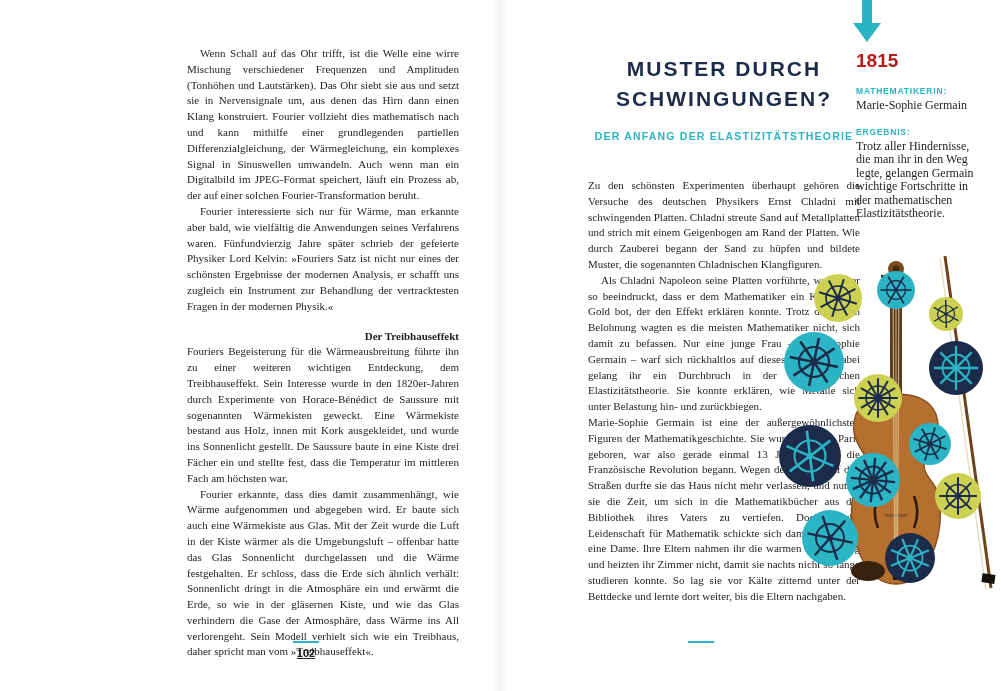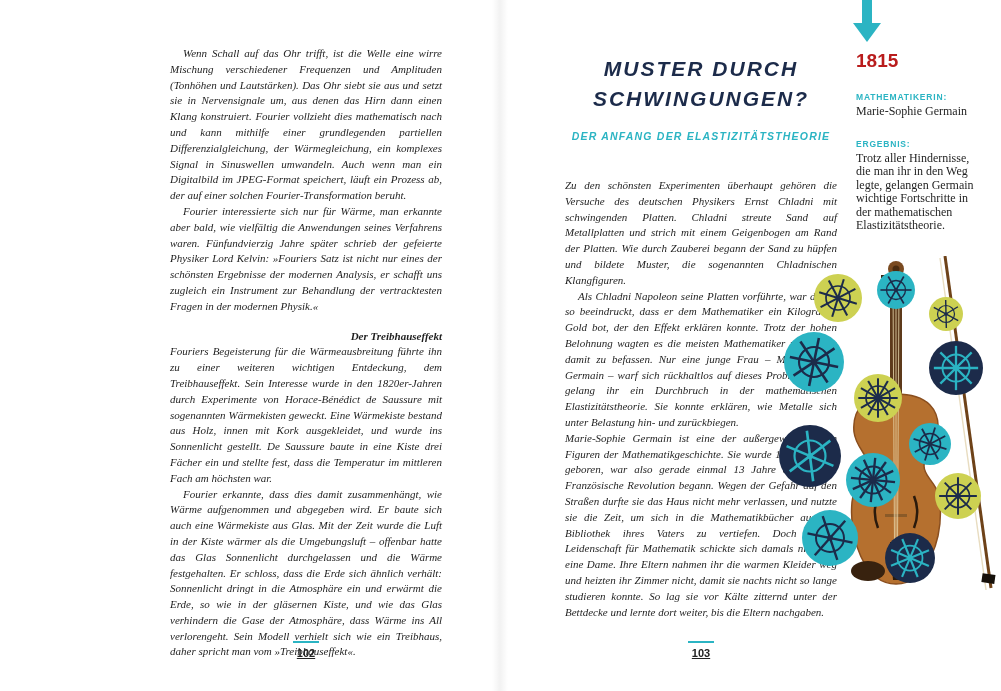--- a/index.html
+++ b/index.html
@@ -9,42 +9,42 @@
   body{background:#ffffff; font-family:"Liberation Serif", serif; color:var(--ink,#1e1e1e);}
   .spread{position:relative; width:1001px; height:691px; background:#ffffff; overflow:hidden; margin:0 auto;}
   .spread::after{content:''; position:absolute; left:492px; top:0; width:16px; height:100%;
     background:linear-gradient(90deg, rgba(0,0,0,0) 0%, rgba(0,0,0,0.05) 50%, rgba(0,0,0,0) 100%); pointer-events:none;}
 
   
   .text-col p{font-size:11px; line-height:15.8px; text-align:justify; hyphens:auto; color:var(--ink);}
   .text-col p.indent{text-indent:13px;}
   .run-head{font-size:11px; line-height:15.8px; font-weight:bold; margin-top:14px; color:var(--ink);text-align:right;}
 
-  .left-col{position:absolute; left:170px; top:46px; width:272px;font-style:italic;}
-  .right-col{position:absolute; left:565px; top:48px; width:272px;font-style:italic;}
+  .left-col{position:absolute; left:187px; top:46px; width:272px;}
+  .right-col{position:absolute; left:588px; top:48px; width:272px;}
 
   .article-title{text-align:center; font-family:"Liberation Sans", sans-serif; font-weight:bold;
     font-size:21px; letter-spacing:2px; line-height:30px; color:var(--navy,#1c2b4a); margin-top:6px;}
   .article-subtitle{text-align:center; font-family:"Liberation Sans", sans-serif; font-weight:bold;
     font-size:10.5px; letter-spacing:1.2px; color:var(--teal,#2bb4c3); margin-top:16px;}
   .right-body{margin-top:36px;}
 
   
   .page-footer{position:absolute; top:629px; text-align:center;}
   .footer-left{left:170px; width:272px;}
   .footer-right{left:565px; width:272px;}
   .footer-rule{display:inline-block; width:26px; height:2px; background:var(--teal,#2bb4c3);}
   .page-number{font-family:"Liberation Sans", sans-serif; font-weight:bold; font-size:11px; color:#222;text-decoration:underline;}
 
   
   .sidebar{position:absolute; left:856px; top:0; width:122px;}
   .sidebar .arrow{margin-left:-4px;}
   .sidebar .year{font-family:"Liberation Sans", sans-serif; font-weight:bold; font-size:19px; color:#b91c1c; margin-top:4px;}
   .sidebar .label{font-family:"Liberation Sans", sans-serif; font-weight:bold; font-size:8.5px;
-    letter-spacing:0.8px; color:var(--teal,#2bb4c3); margin-top:20px;}
+    letter-spacing:0.8px; color:var(--teal,#2bb4c3); margin-top:14px;}
   .sidebar .value{font-size:12px; line-height:13.5px; margin-top:3px; color:var(--ink);}
 
   .illustration{position:absolute; left:778px; top:256px; width:223px; height:340px;}
 </style>
 </head>
 <body>
 
 <div class="spread">
 
   <div>
@@ -69,21 +69,20 @@
       </h1>
       <h2 class="article-subtitle">DER ANFANG DER ELASTIZITÄTSTHEORIE</h2>
       <div class="right-body">
         <p>Zu den schönsten Experimenten überhaupt gehören die Versuche des deutschen Physikers Ernst Chladni mit schwingenden Platten. Chladni streute Sand auf Metallplatten und strich mit einem Geigenbogen am Rand der Platten. Wie durch Zauberei begann der Sand zu hüpfen und bildete Muster, die sogenannten Chladnischen Klangfiguren.</p>
         <p class="indent">Als Chladni Napoleon seine Platten vorführte, war dieser so beeindruckt, dass er dem Mathematiker ein Kilogramm Gold bot, der den Effekt erklären konnte. Trotz der hohen Belohnung wagten es die meisten Mathematiker nicht, sich damit zu befassen. Nur eine junge Frau – Marie-Sophie Germain – warf sich rückhaltlos auf dieses Problem. Dabei gelang ihr ein Durchbruch in der mathematischen Elastizitätstheorie. Sie konnte erklären, wie Metalle sich unter Belastung hin- und zurückbiegen.</p>
         <p>Marie-Sophie Germain ist eine der außergewöhnlichsten Figuren der Mathematikgeschichte. Sie wurde 1776 in Paris geboren, war also gerade einmal 13 Jahre alt, als die Französische Revolution begann. Wegen der Gefahr auf den Straßen durfte sie das Haus nicht mehr verlassen, und nutzte sie die Zeit, um sich in die Mathematikbücher aus der Bibliothek ihres Vaters zu vertiefen. Doch solche Leidenschaft für Mathematik schickte sich damals nicht für eine Dame. Ihre Eltern nahmen ihr die warmen Kleider weg und heizten ihr Zimmer nicht, damit sie nachts nicht so lange studieren konnte. So lag sie vor Kälte zitternd unter der Bettdecke und lernte dort weiter, bis die Eltern nachgaben.</p>
       </div>
     </div>
     <div class="page-footer footer-right">
       <span class="footer-rule"></span>
-      <div class="page-number">103</div>
     </div>
   </div>
 
   <aside class="sidebar">
     <svg class="arrow" width="30" height="42" viewBox="0 0 30 42">
       <rect x="10" y="0" width="10" height="23" fill="var(--teal,#2bb4c3)"></rect>
       <polygon points="1,23 29,23 15,42" fill="var(--teal,#2bb4c3)"></polygon>
     </svg>
     <div class="year">1815</div>
     <div class="label">MATHEMATIKERIN:</div>

